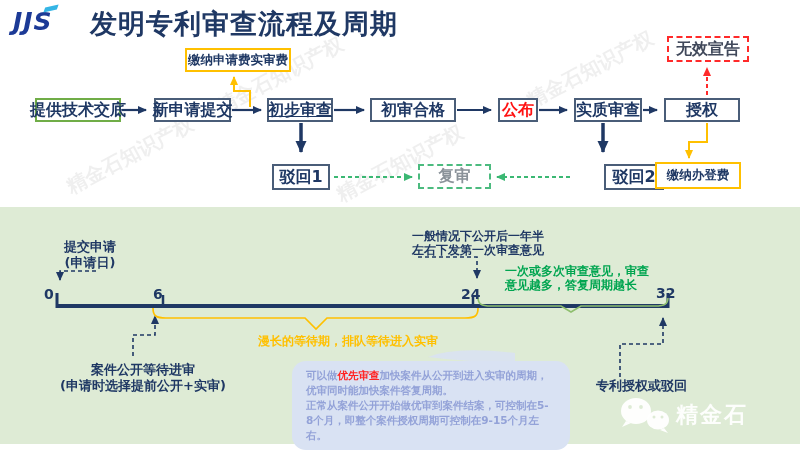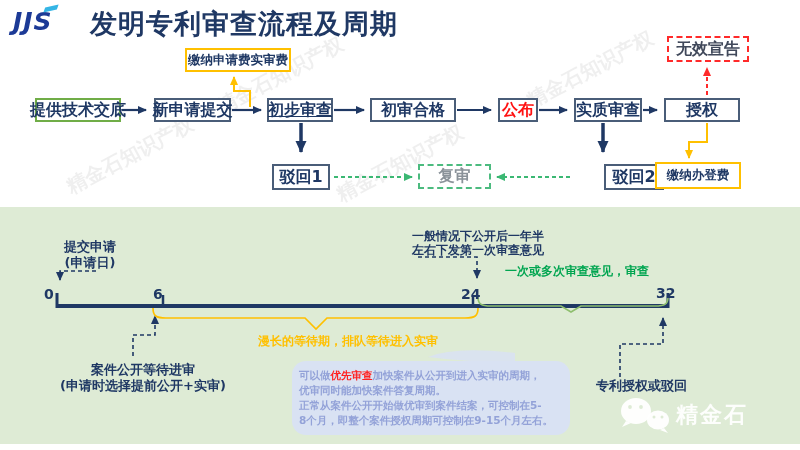--- a/index.html
+++ b/index.html
@@ -44,21 +44,21 @@
   
   .ann{color:#1f3864;font-weight:800;line-height:1.2;}
   .submit-label{left:40px;top:239px;width:100px;text-align:center;font-size:13px;}
   .firstoa-label{left:412px;top:229px;width:145px;font-size:12px;}
   .multioa-label{left:505px;top:264px;width:150px;font-size:12px;color:#00a550;}
   .waiting-label{left:258px;top:334px;width:195px;font-size:12px;color:#ffc000;}
   .caseopen-label{left:52px;top:362px;width:182px;text-align:center;font-size:13px;}
   .grant-label{left:596px;top:378px;width:100px;font-size:13px;}
   
   .bubble{left:292px;top:361px;width:278px;box-sizing:border-box;
-          background:#d9e2f3;border-radius:14px;padding:7px 7px;
+          background:#d9e2f3;border-radius:14px;padding:7px 14px;
           font-size:10.5px;line-height:1.42;color:#93a2d8;font-weight:600;}
   .bubble .hl{color:#ff2222;font-weight:800;}
   
   .brand{left:676px;top:400px;font-size:22px;font-weight:700;
          color:rgba(255,255,255,0.92);letter-spacing:2px;text-align:right;}
   svg.overlay{position:absolute;left:0;top:0;pointer-events:none;}
 </style>
 </head>
 <body>
 
@@ -166,20 +166,21 @@
 <div class="abs ann submit-label">
   <div>提交申请</div>
   <div>(申请日)</div>
 </div>
 <div class="abs ann firstoa-label">
   <div>一般情况下公开后一年半</div>
   <div>左右下发第一次审查意见</div>
 </div>
 <div class="abs ann multioa-label">
   <div>一次或多次审查意见，审查</div>
+  <div>意见越多，答复周期越长</div>
 </div>
 <div class="abs ann waiting-label">漫长的等待期，排队等待进入实审</div>
 <div class="abs ann caseopen-label">
   <div>案件公开等待进审</div>
   <div>(申请时选择提前公开+实审)</div>
 </div>
 <div class="abs ann grant-label">专利授权或驳回</div>
 
 <div class="abs bubble">
   <span>可以做</span><span class="hl">优先审查</span><span>加快案件从公开到进入实审的周期，</span><br>

